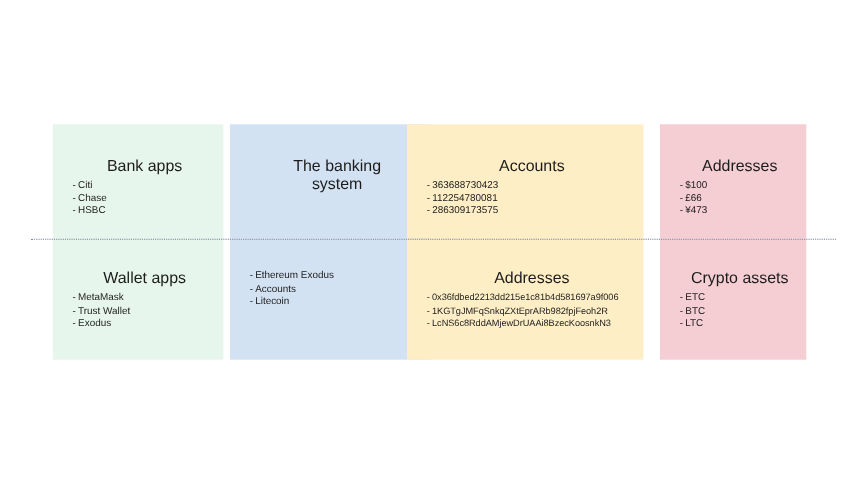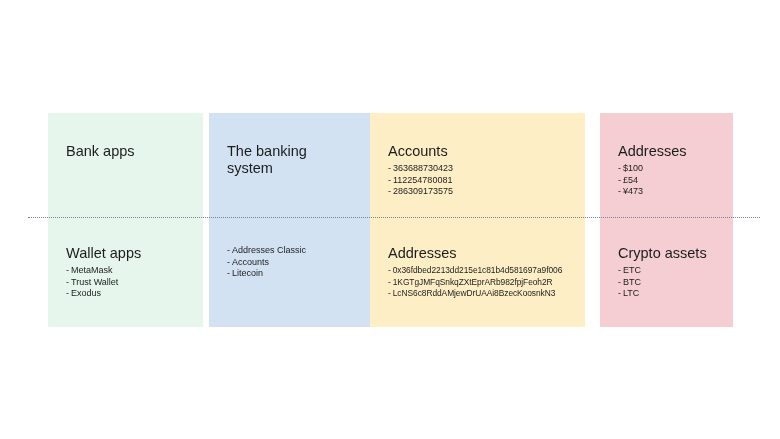--- a/index.html
+++ b/index.html
@@ -60,20 +60,21 @@
   .rowTop .card-inner    { top: 30px; }
   .rowBottom .card-inner { top: 28px; }
 
   .card-title {
     font-size: 14.5px;
     line-height: 17px;
     color: #1c1c1c;
     margin: 0 0 3px 0;
     font-weight: normal;
     white-space: pre-line;
+    text-align: center;
   }
 
   .item-list {
     list-style: none;
     margin: 0;
     padding: 0;
   }
   .item-list li {
     font-size: 9px;
     line-height: 11.6px;
@@ -92,20 +93,25 @@
   }
 </style>
 </head>
 <body>
 
 <div id="diagram">
 
   <div class="card col1 rowTop fill-green">
     <div class="card-inner">
       <p class="card-title">Bank apps</p>
+      <ul class="item-list">
+        <li><span class="dash">-</span><span>Citi</span></li>
+        <li><span class="dash">-</span><span>Chase</span></li>
+        <li><span class="dash">-</span><span>HSBC</span></li>
+      </ul>
     </div>
   </div>
 
   <div class="card col2 rowTop fill-blue">
     <div class="card-inner">
       <p class="card-title">The banking
 system</p>
     </div>
   </div>
 
@@ -118,41 +124,41 @@
         <li><span class="dash">-</span><span>286309173575</span></li>
       </ul>
     </div>
   </div>
 
   <div class="card col4 rowTop fill-pink">
     <div class="card-inner">
       <p class="card-title">Addresses</p>
       <ul class="item-list">
         <li><span class="dash">-</span><span>$100</span></li>
-        <li><span class="dash">-</span><span>£54</span></li>
+        <li><span class="dash">-</span><span>£66</span></li>
         <li><span class="dash">-</span><span>¥473</span></li>
       </ul>
     </div>
   </div>
 
   <div class="card col1 rowBottom fill-green">
     <div class="card-inner">
       <p class="card-title">Wallet apps</p>
       <ul class="item-list">
         <li><span class="dash">-</span><span>MetaMask</span></li>
         <li><span class="dash">-</span><span>Trust Wallet</span></li>
         <li><span class="dash">-</span><span>Exodus</span></li>
       </ul>
     </div>
   </div>
 
   <div class="card col2 rowBottom fill-blue">
     <div class="card-inner">
       <ul class="item-list">
-        <li><span class="dash">-</span><span>Addresses Classic</span></li>
+        <li><span class="dash">-</span><span>Ethereum Exodus</span></li>
         <li><span class="dash">-</span><span>Accounts</span></li>
         <li><span class="dash">-</span><span>Litecoin</span></li>
       </ul>
     </div>
   </div>
 
   <div class="card col3 rowBottom fill-yellow">
     <div class="card-inner">
       <p class="card-title">Addresses</p>
       <ul class="item-list addresses">

